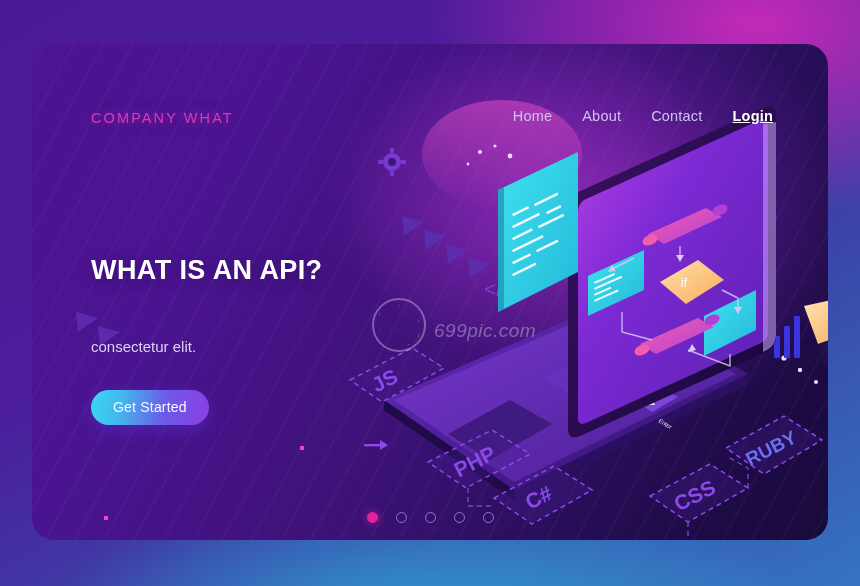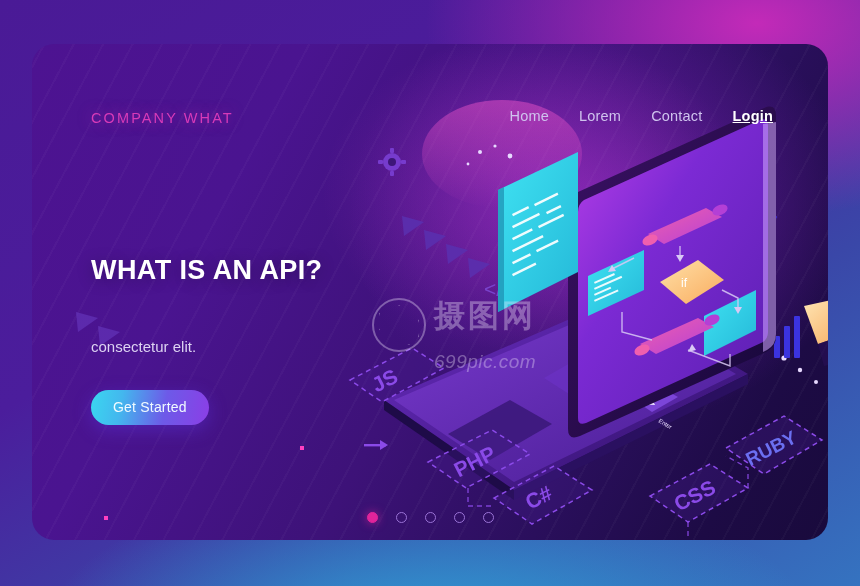--- a/index.html
+++ b/index.html
@@ -316,30 +316,29 @@
       <g fill="#8b4ae8">
         <rect x="332" y="400" width="22" height="2.4"></rect>
         <polygon points="356,401 348,396 348,406"></polygon>
       </g>
     </svg>
   </div>
 
   <div class="wm">
     <div class="apert"></div>
     <div class="txt">
-      <div class="cn">摄图网</div>
       <div class="url">699pic.com</div>
     </div>
   </div>
 
   <div class="logo">COMPANY WHAT</div>
 
   <nav class="nav">
     <a href="#">Home</a>
-    <a href="#">Lorem</a>
+    <a href="#">About</a>
     <a href="#">Contact</a>
     <a href="#" class="login">Login</a>
   </nav>
 
   <div class="hero">
     <h1>WHAT IS AN API?</h1>
     <p>
       <br>
       <span>consectetur elit.</span>
     </p>

